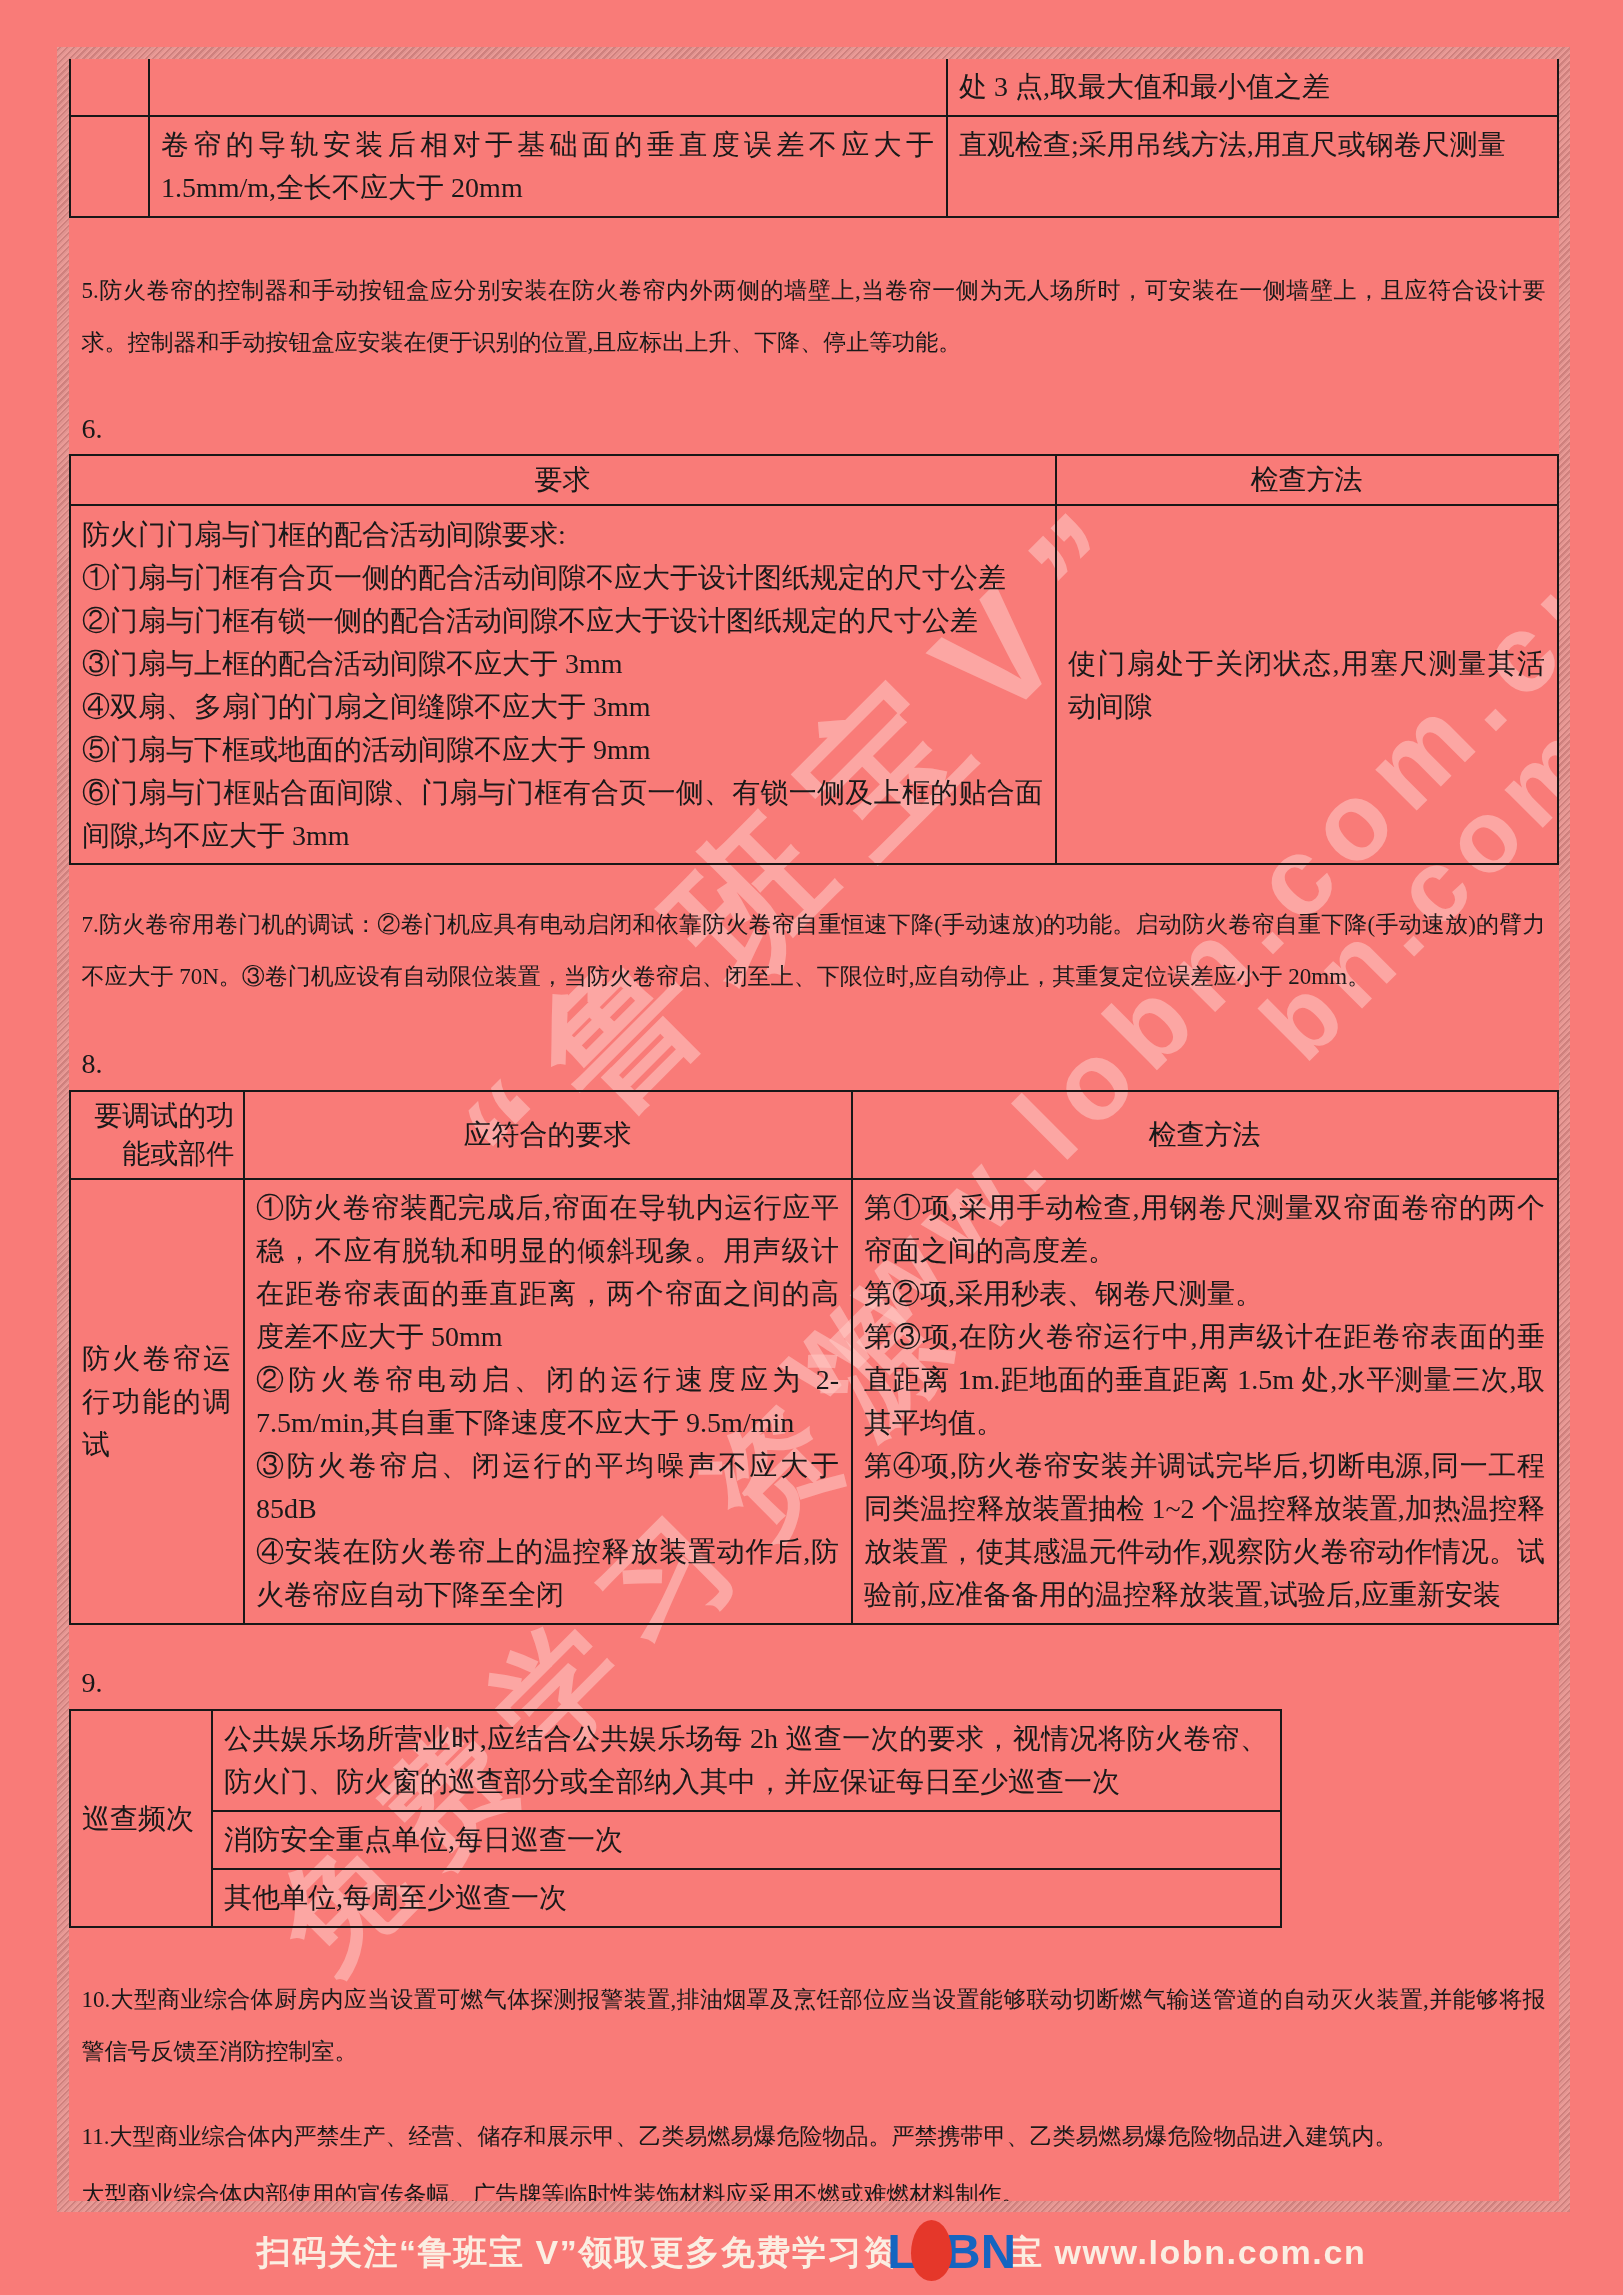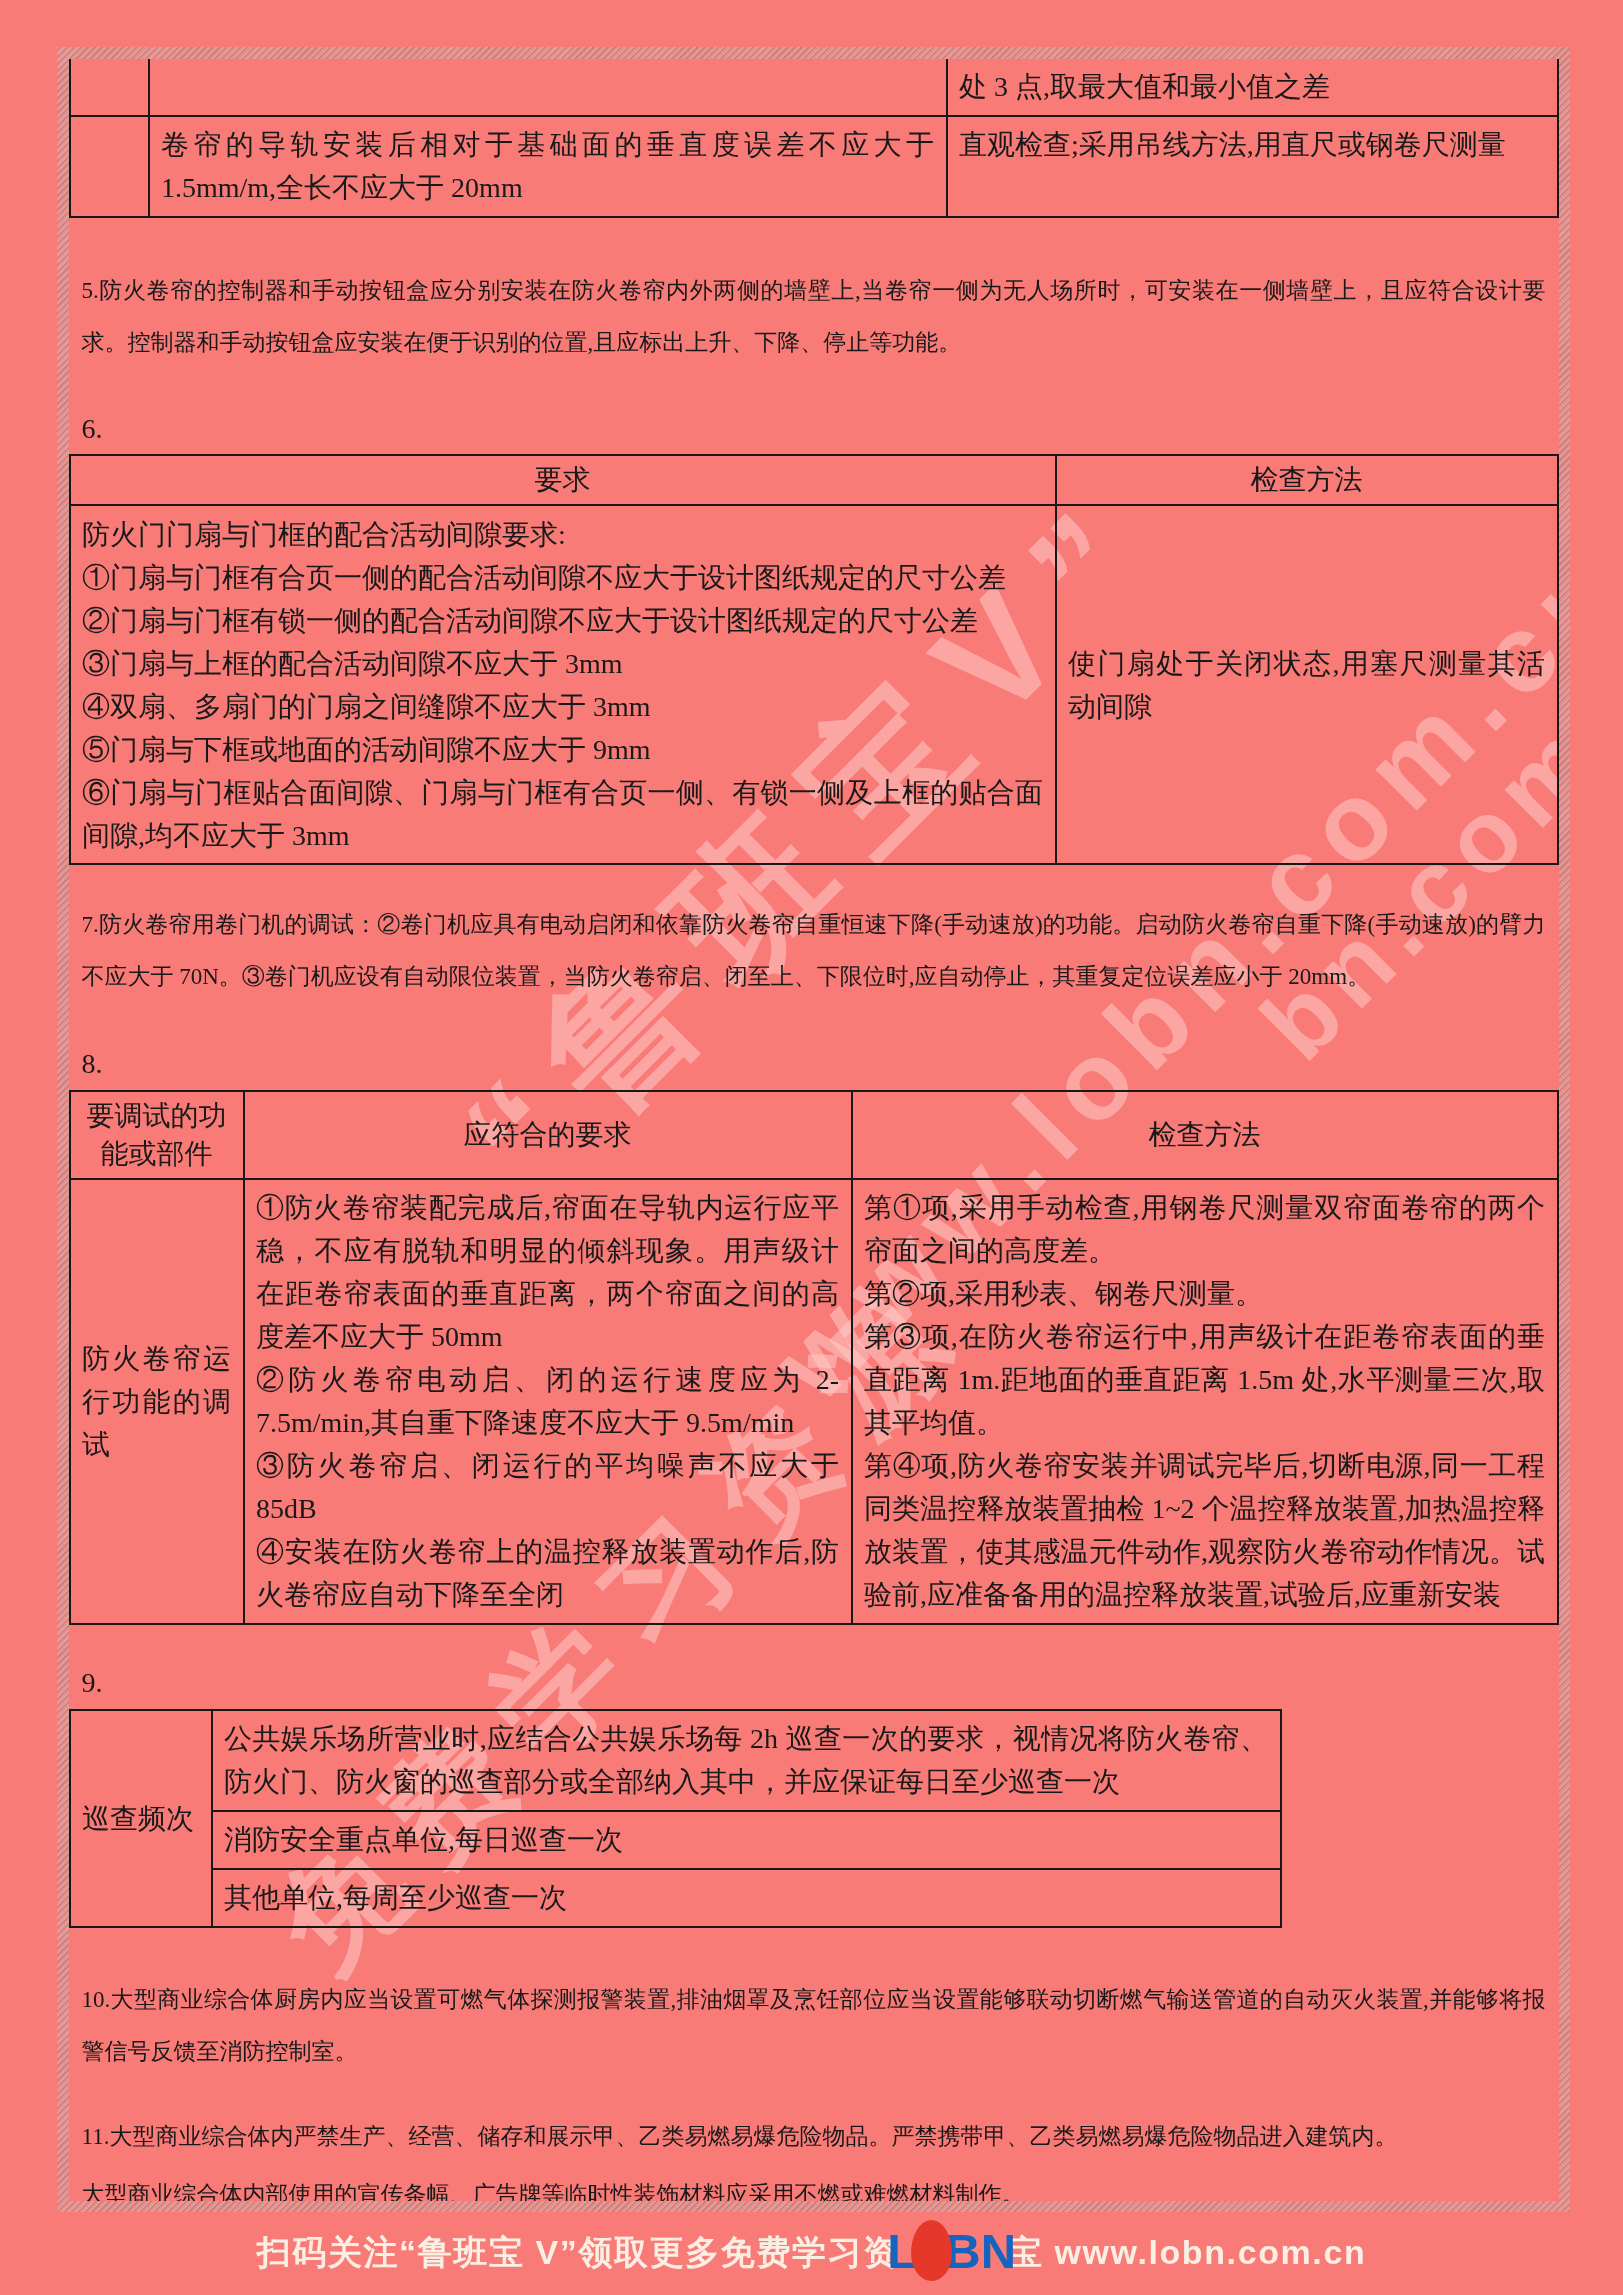--- a/index.html
+++ b/index.html
@@ -139,21 +139,21 @@
       <div class="numlabel m-label8">8.</div>
 
       <table class="t-full m-t8">
         <colgroup>
             <col style="width:174px">
             <col style="width:608px">
             <col>
           </colgroup>
         <tbody>
             <tr>
-          <th class="hdr" style="text-align:center;font-family:Liberation Serif, serif;">要调试的功能或部件</th>
+          <th class="hdr" style="text-align:right;font-family:Liberation Serif, serif;">要调试的功能或部件</th>
           <th class="hdr">应符合的要求</th>
           <th class="hdr">检查方法</th>
         </tr>
         <tr>
           <td class="cell cell-mid">防火卷帘运行功能的调试</td>
           <td class="cell lines">
             <div>①防火卷帘装配完成后,帘面在导轨内运行应平稳，不应有脱轨和明显的倾斜现象。用声级计在距卷帘表面的垂直距离，两个帘面之间的高度差不应大于 50mm</div>
             <div>②防火卷帘电动启、闭的运行速度应为 2-7.5m/min,其自重下降速度不应大于 9.5m/min</div>
             <div>③防火卷帘启、闭运行的平均噪声不应大于 85dB</div>
             <div>④安装在防火卷帘上的温控释放装置动作后,防火卷帘应自动下降至全闭</div>

